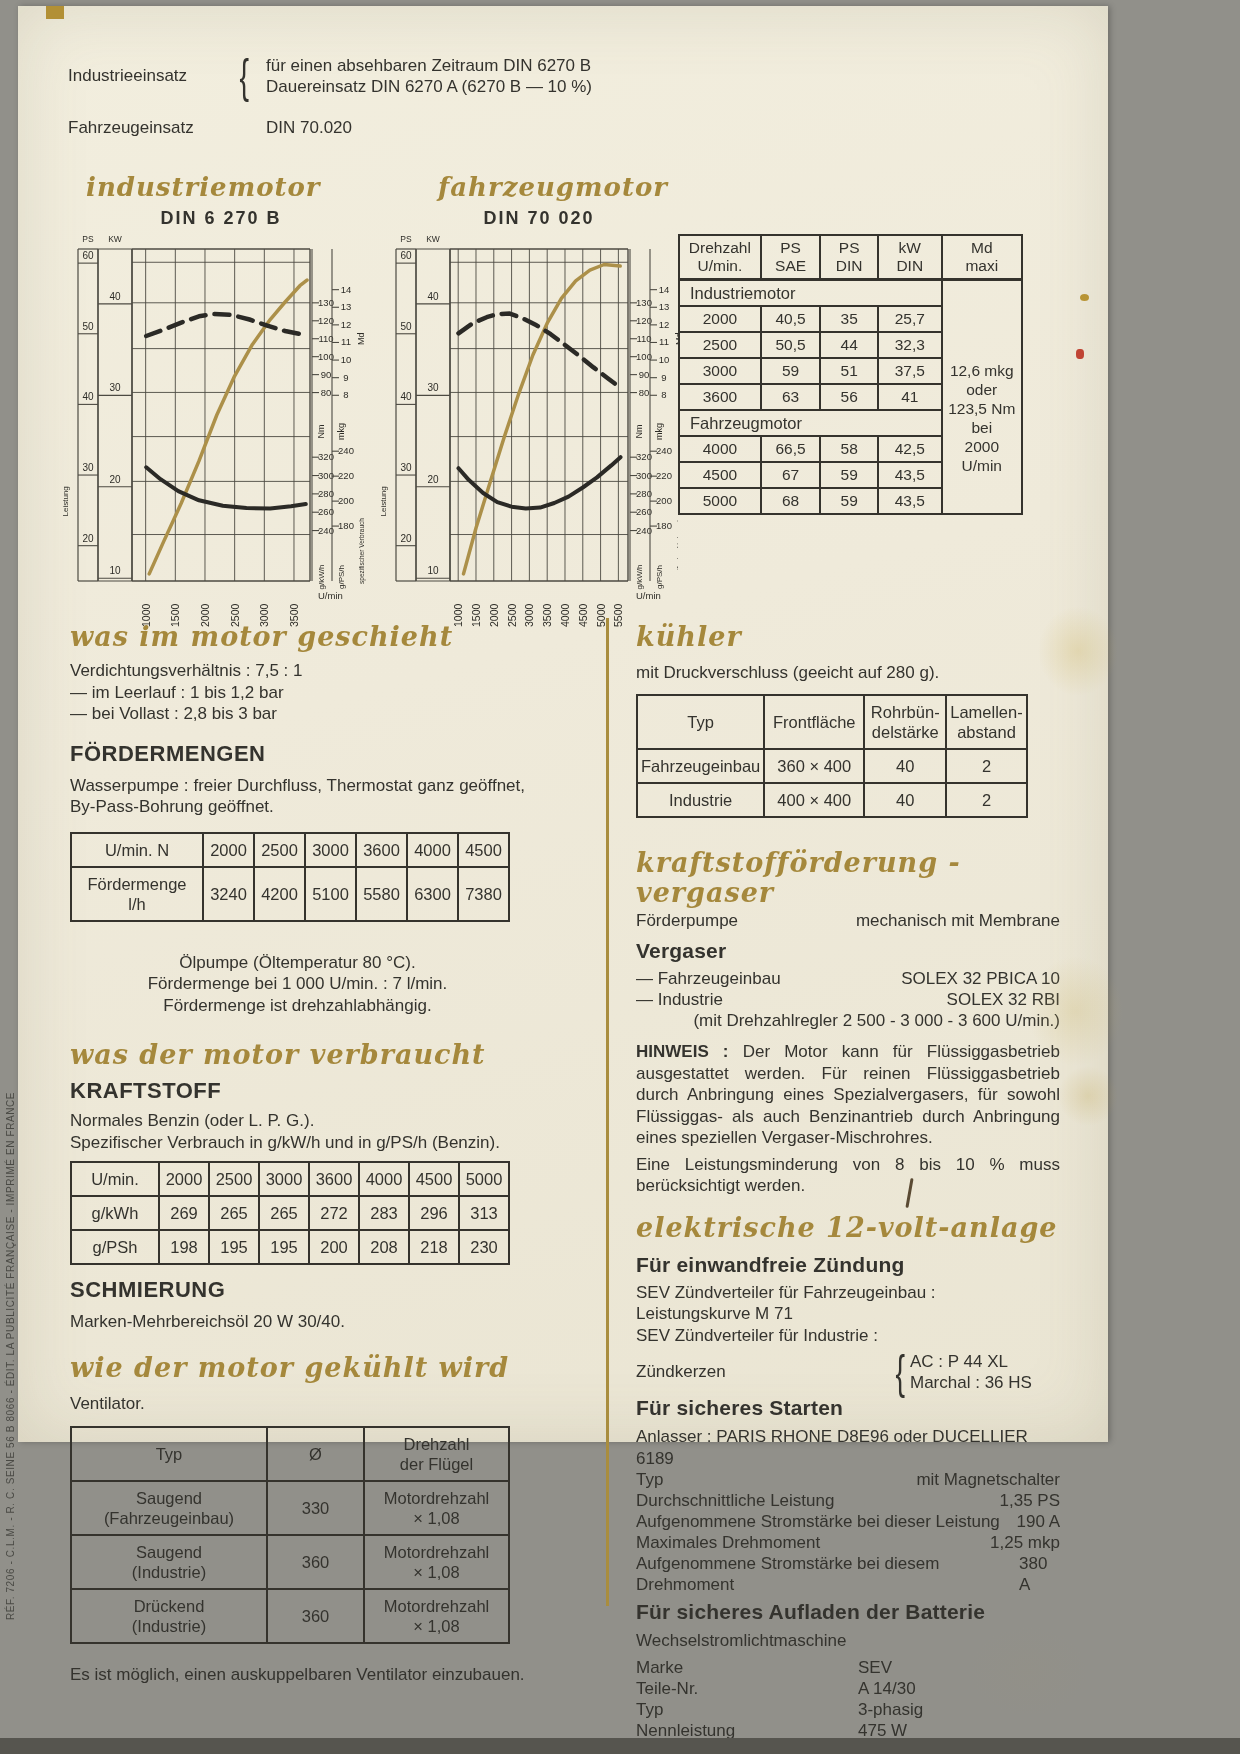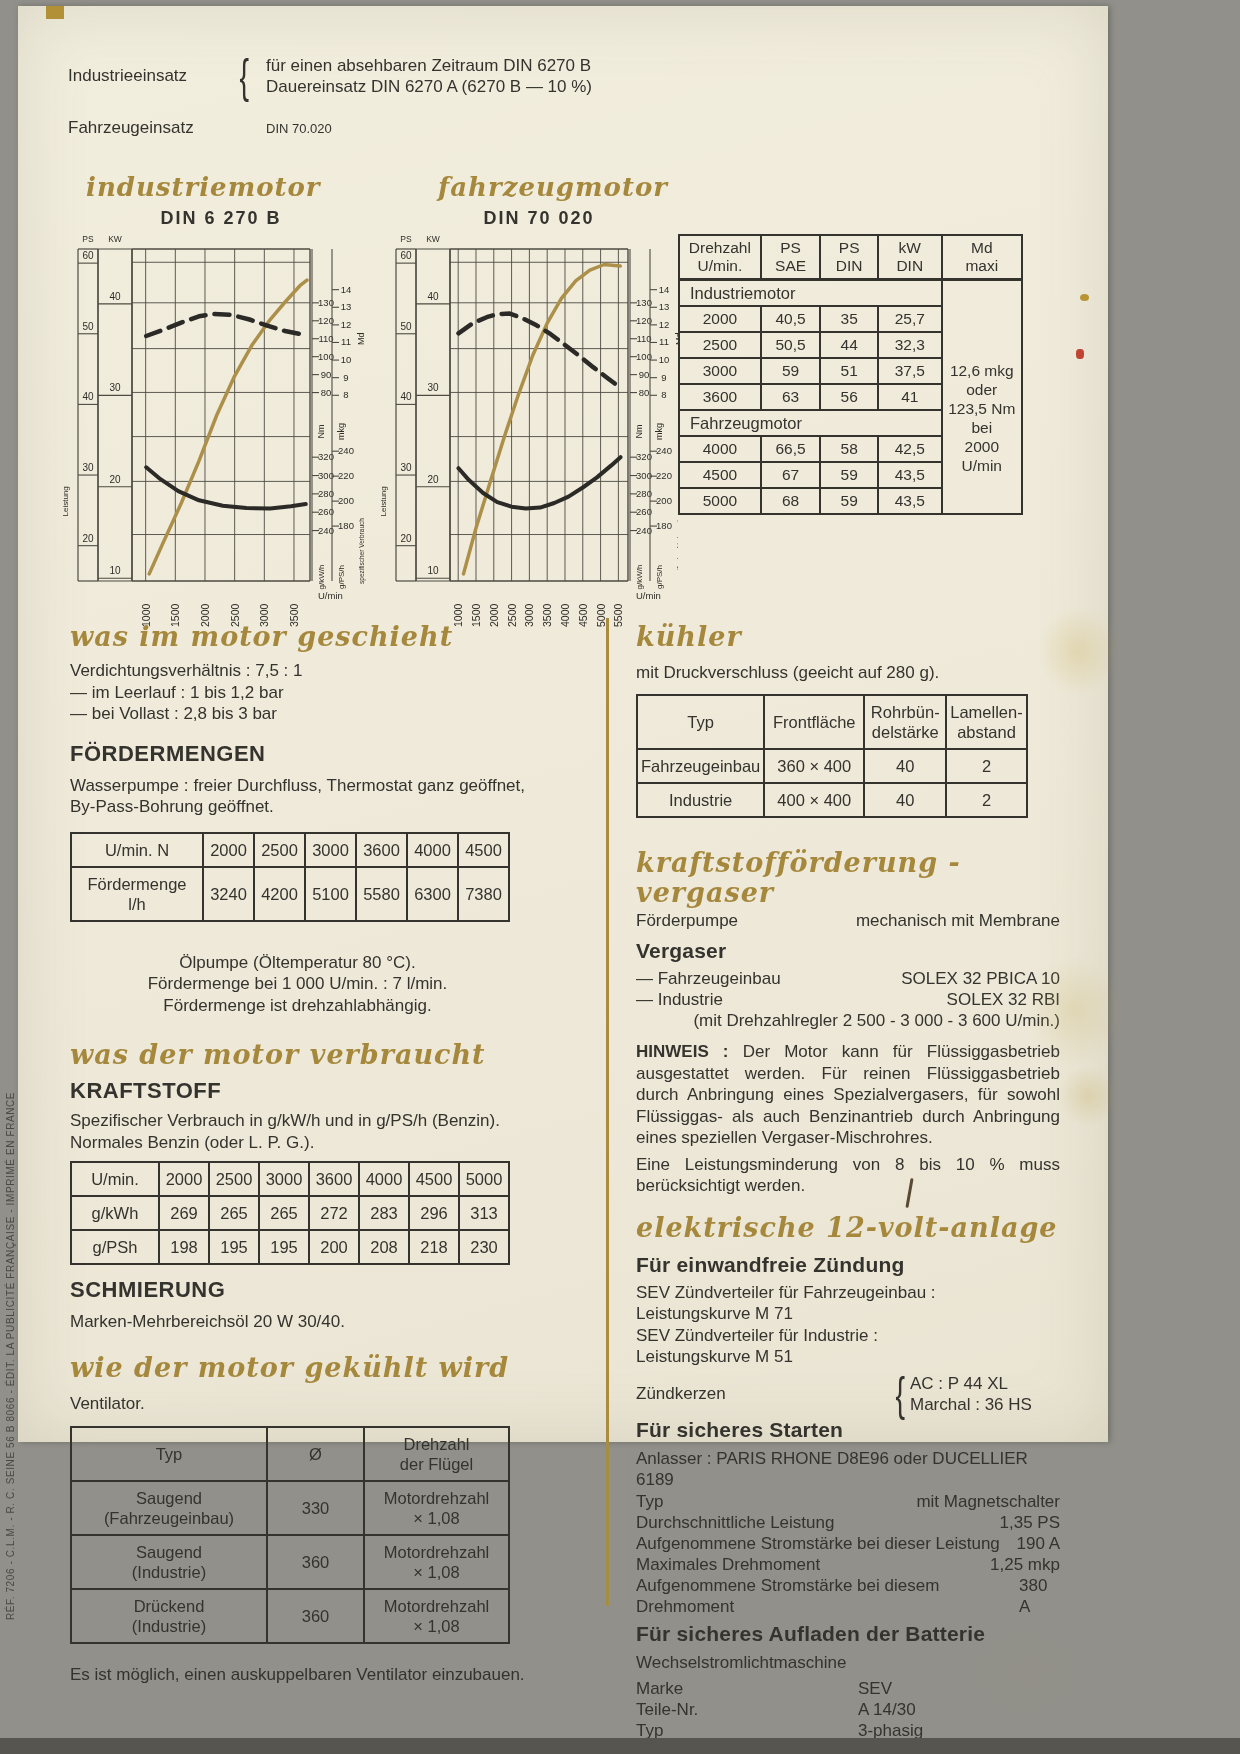--- a/index.html
+++ b/index.html
@@ -55,21 +55,21 @@
       <div class="toprow">
         <span class="toplabel">Industrieeinsatz</span>
         <span class="brace">{</span>
         <span style="padding-left:12px;">
           <div class="t-line">für einen absehbaren Zeitraum DIN 6270 B</div>
           <div class="t-line">Dauereinsatz DIN 6270 A (6270 B — 10 %)</div>
         </span>
       </div>
       <div class="toprow" style="margin-top:20px;">
         <span class="toplabel">Fahrzeugeinsatz</span>
-        <span style="padding-left:30px;font-size:13px;">DIN 70.020</span>
+        <span style="padding-left:30px;font-size:17px;">DIN 70.020</span>
       </div>
     </div>
 
     <div class="abs" style="left:42px;top:166px;">
       <div class="script chart-title" style="margin-left:26px;">industriemotor</div>
       <div class="chart-sub" style="margin-left:72px;width:178px;">DIN 6 270 B</div>
       <div><svg width="318" height="402" viewBox="0 0 318 402">
             <line x1="72" y1="20" x2="250" y2="20" stroke="#4c4a42" stroke-width="1.4"></line>
             <line x1="72" y1="352" x2="250" y2="352" stroke="#4c4a42" stroke-width="1.4"></line>
             <line x1="72" y1="20" x2="72" y2="352" stroke="#4c4a42" stroke-width="1.4"></line>
@@ -429,22 +429,22 @@
         </div>
       <div style="margin-top:30px;text-align:center;">
           <div class="t-line">Ölpumpe (Öltemperatur 80 °C).</div>
           <div class="t-line">Fördermenge bei 1 000 U/min. : 7 l/min.</div>
           <div class="t-line">Fördermenge ist drehzahlabhängig.</div>
         </div>
 
       <div class="script" style="margin-top:24px;">was der motor verbraucht</div>
       <div class="caps-sub" style="margin-top:8px;">KRAFTSTOFF</div>
       <div style="margin-top:6px;">
+          <div class="t-line">Normales Benzin (oder L. P. G.).</div>
           <div class="t-line">Spezifischer Verbrauch in g/kW/h und in g/PS/h (Benzin).</div>
-          <div class="t-line">Normales Benzin (oder L. P. G.).</div>
         </div>
       <div style="margin-top:8px;">
           <table class="dtab">
             <colgroup>
               <col style="width: 88px;">
               <col style="width: 50px;">
               <col style="width: 50px;">
               <col style="width: 50px;">
               <col style="width: 50px;">
               <col style="width: 50px;">
@@ -594,21 +594,20 @@
         <span style="font-weight:bold;">HINWEIS :</span><span> Der Motor kann für Flüssiggasbetrieb ausgestattet werden. Für reinen Flüssiggasbetrieb durch Anbringung eines Spezialvergasers, für sowohl Flüssiggas- als auch Benzinantrieb durch Anbringung eines speziellen Vergaser-Mischrohres.</span>
       </p>
       <p class="t-para" style="margin:5px 0 0 0;">Eine Leistungsminderung von 8 bis 10 % muss berücksichtigt werden.</p>
 
       <div class="script" style="margin-top:16px;">elektrische 12-volt-anlage</div>
       <div class="bold-sub" style="margin-top:10px;">Für einwandfreie Zündung</div>
       <div style="margin-top:5px;">
           <div class="t-line">SEV Zündverteiler für Fahrzeugeinbau :</div>
           <div class="t-line">Leistungskurve M 71</div>
           <div class="t-line">SEV Zündverteiler für Industrie :</div>
-          <div class="t-line">Leistungskurve M 51</div>
         </div>
       <div class="kerzenrow">
         <span style="font-size:17px;">Zündkerzen</span>
         <span style="flex:1;"></span>
         <span class="brace">{</span>
         <span class="kerzenvals">
           <div>AC : P 44 XL</div>
           <div>Marchal : 36 HS</div>
         </span>
       </div>

